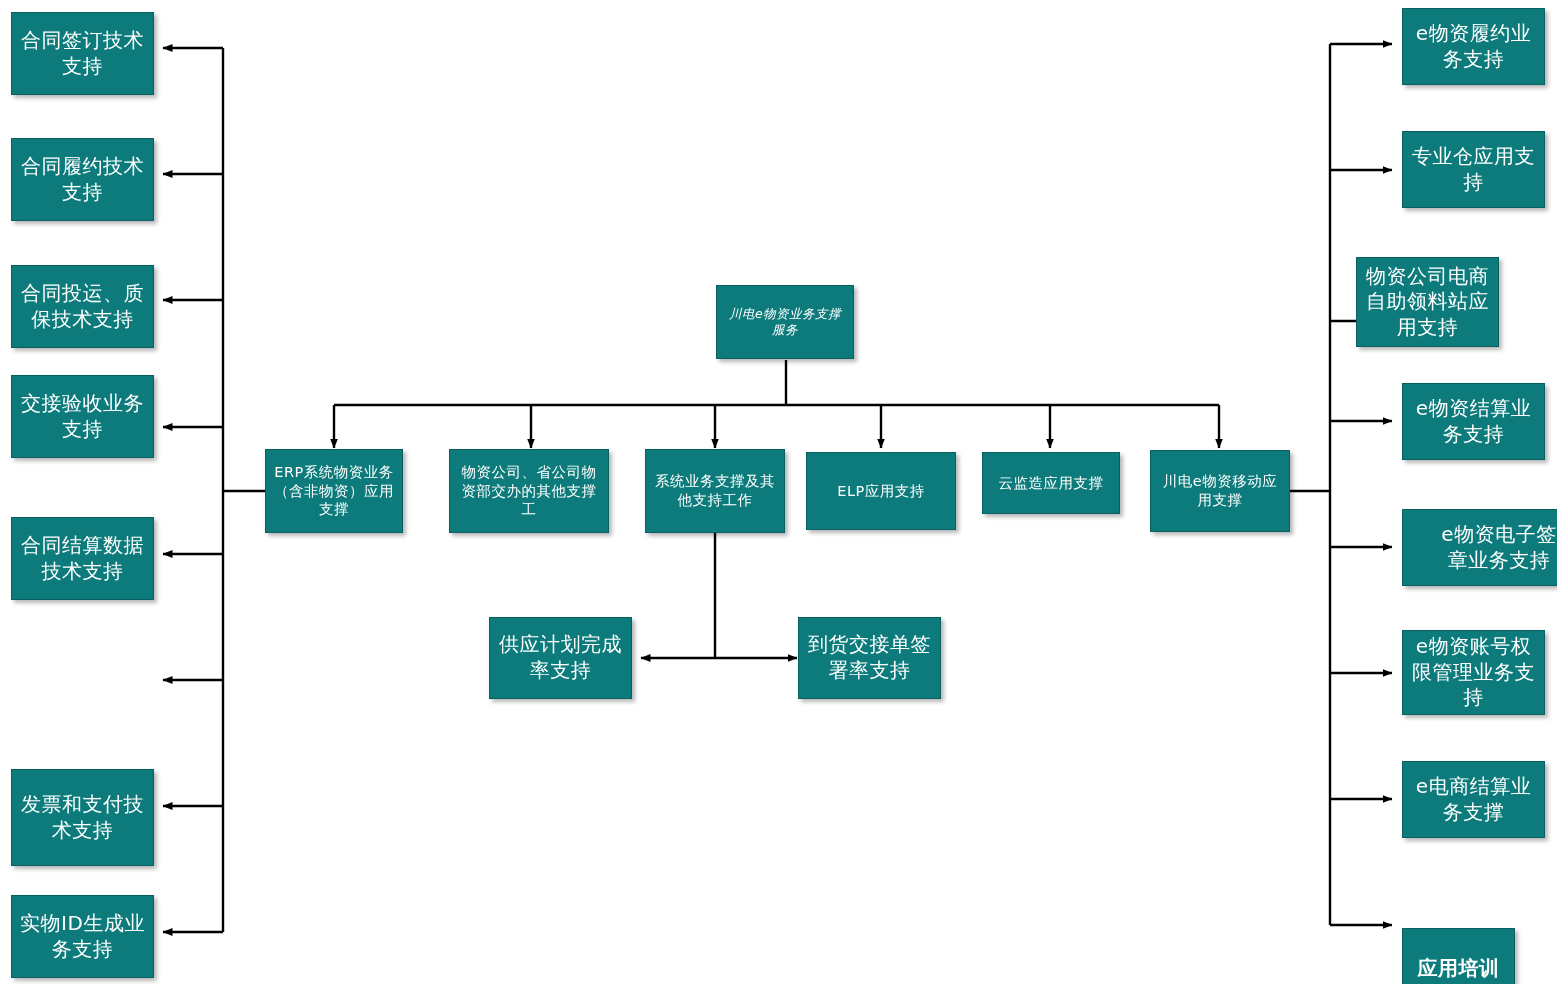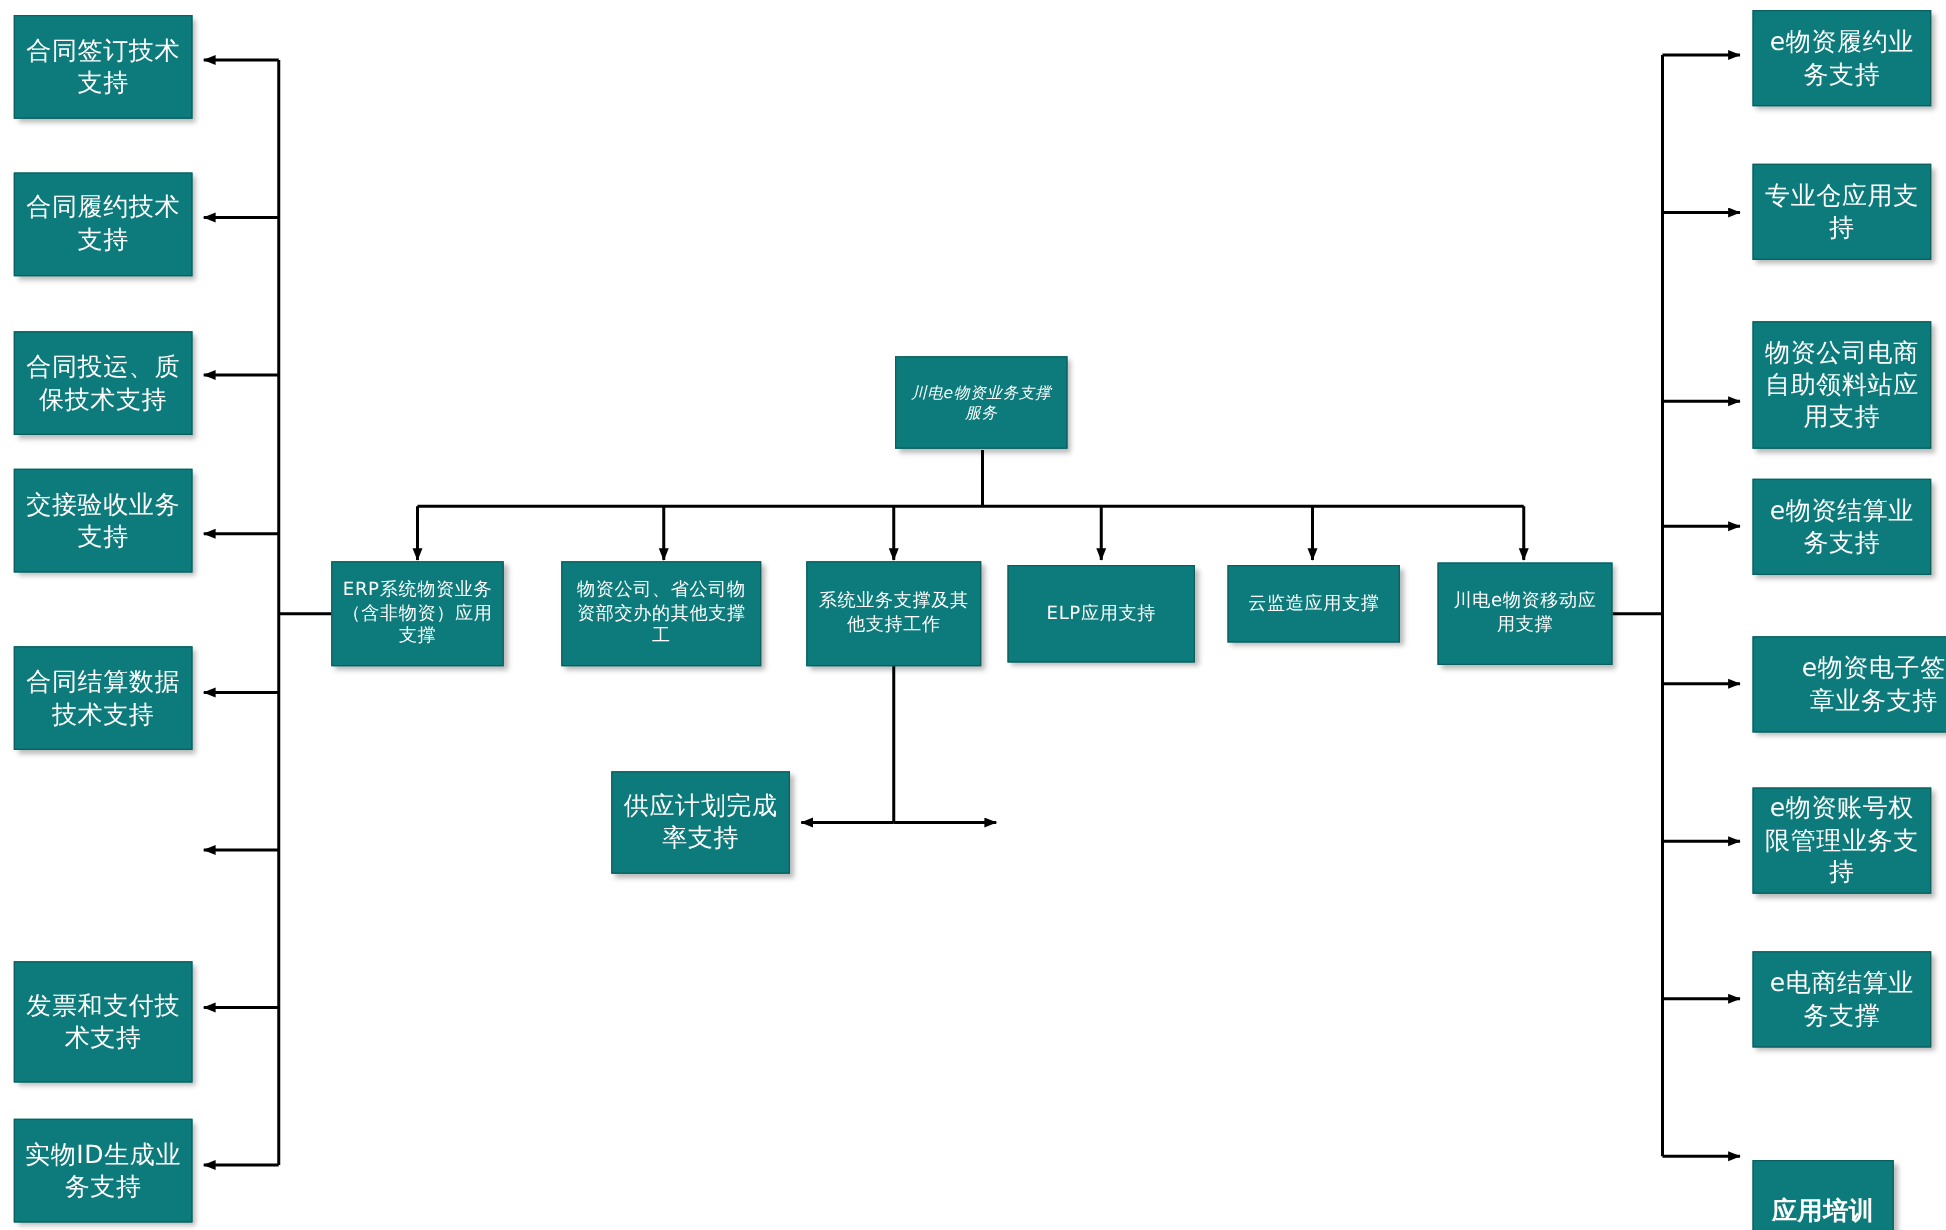--- a/index.html
+++ b/index.html
@@ -125,20 +125,23 @@
   <div class="node f13" style="left:982px; top:452px; width:138px; height:62px;">
     <span>云监造应用支撑</span>
   </div>
   <div class="node f13" style="left:1150px; top:450px; width:140px; height:82px;">
     <span>川电e物资移动应用支撑</span>
   </div>
 
   <div class="node f14" style="left:489px; top:617px; width:143px; height:82px;">
     <span>供应计划完成率支持</span>
   </div>
+  <div class="node f14" style="left:798px; top:617px; width:143px; height:82px;">
+    <span>到货交接单签署率支持</span>
+  </div>
 
   <div class="node f14" style="left:11px; top:12px; width:143px; height:83px;">
     <span>合同签订技术支持</span>
   </div>
   <div class="node f14" style="left:11px; top:138px; width:143px; height:83px;font-family:Liberation Serif, serif;">
     <span>合同履约技术支持</span>
   </div>
   <div class="node f14" style="left:11px; top:265px; width:143px; height:83px;">
     <span>合同投运、质保技术支持</span>
   </div>
@@ -154,21 +157,21 @@
   <div class="node f14" style="left:11px; top:895px; width:143px; height:83px;">
     <span>实物ID生成业务支持</span>
   </div>
 
   <div class="node f14" style="left:1402px; top:8px; width:143px; height:77px;">
     <span>e物资履约业务支持</span>
   </div>
   <div class="node f14" style="left:1402px; top:131px; width:143px; height:77px;">
     <span>专业仓应用支持</span>
   </div>
-  <div class="node f14" style="left:1402px; top:257px; width:143px; height:102px;">
+  <div class="node f14" style="left:1356px; top:257px; width:143px; height:90px;">
     <span>物资公司电商自助领料站应用支持</span>
   </div>
   <div class="node f14" style="left:1402px; top:383px; width:143px; height:77px;">
     <span>e物资结算业务支持</span>
   </div>
   <div class="node f14" style="left:1402px; top:509px; width:164px; height:77px;padding-left:36px;">
     <span>e物资电子签章业务支持</span>
   </div>
   <div class="node f14" style="left:1402px; top:630px; width:143px; height:85px;">
     <span>e物资账号权限管理业务支持</span>

